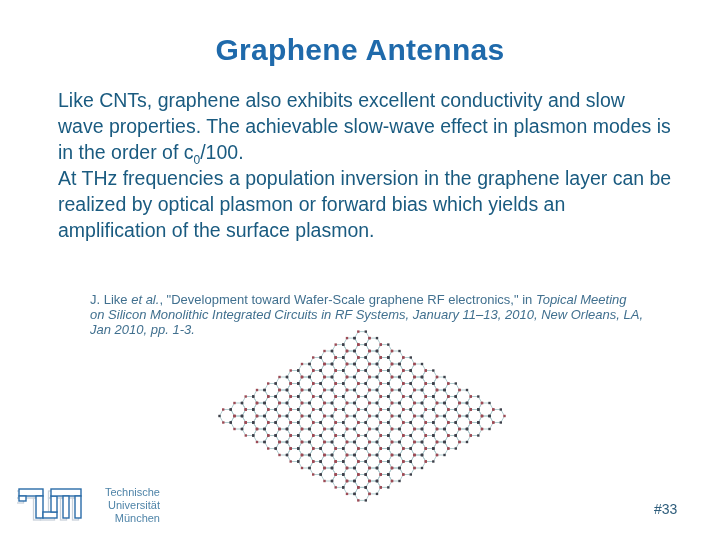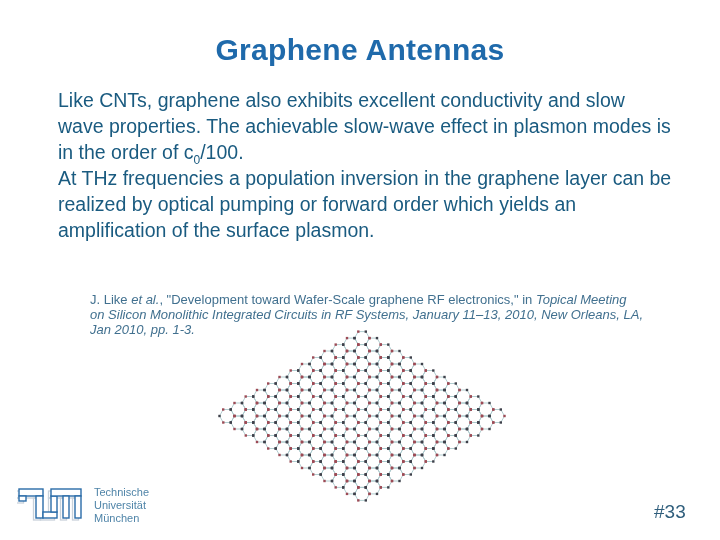--- a/index.html
+++ b/index.html
@@ -20,45 +20,45 @@
   }
   .sub0{font-size:12px;line-height:0;}
   .citation{
     position:absolute;left:90px;top:292px;width:622px;
     font-size:13px;line-height:15.2px;color:#41708f;white-space:pre-line;
   }
   .citation .it{font-style:italic;}
   .lattice{position:absolute;left:217px;top:328px;}
   .tum-logo{position:absolute;left:17px;top:485px;}
   .logo-text{
-    position:absolute;left:94px;top:486px;width:66px;text-align:left;
+    position:absolute;left:94px;top:486px;width:66px;text-align:right;
     font-size:11px;line-height:12.8px;color:#4f84a8;white-space:pre-line;
   }
   .slide-number{
-    position:absolute;left:654px;top:501px;font-size:19px;color:#2f5e7c;
+    position:absolute;left:654px;top:501px;font-size:14px;color:#2f5e7c;
   }
 </style>
 </head>
 <body>
 
 <div class="slide">
 
   <div class="title">Graphene Antennas</div>
 
   <ul class="bullets">
     <li class="bullet">
       <span class="dot-col"><span class="dot"></span></span>
       <span class="bullet-text"><span>Like CNTs, graphene also exhibits excellent conductivity and slow
 wave properties. The achievable slow-wave effect in plasmon modes is
 in the order of c</span><sub class="sub0">0</sub><span>/100.</span></span>
     </li>
     <li class="bullet">
       <span class="dot-col"><span class="dot"></span></span>
       <span class="bullet-text">At THz frequencies a population inversion in the graphene layer can be
-realized by optical pumping or forward order which yields an
+realized by optical plasmon or forward bias which yields an
 amplification of the surface plasmon.</span>
     </li>
     <li class="bullet">
       <span class="dot-col"><span class="dot"></span></span>
     </li>
   </ul>
 
   <div class="citation"><span>J. Like </span><span class="it">et al.</span><span>, "Development toward Wafer-Scale graphene RF electronics," in </span><span class="it">Topical Meeting
 on Silicon Monolithic Integrated Circuits in RF Systems, January 11–13, 2010, New Orleans, LA,
 Jan 2010, pp. 1-3.</span></div>

